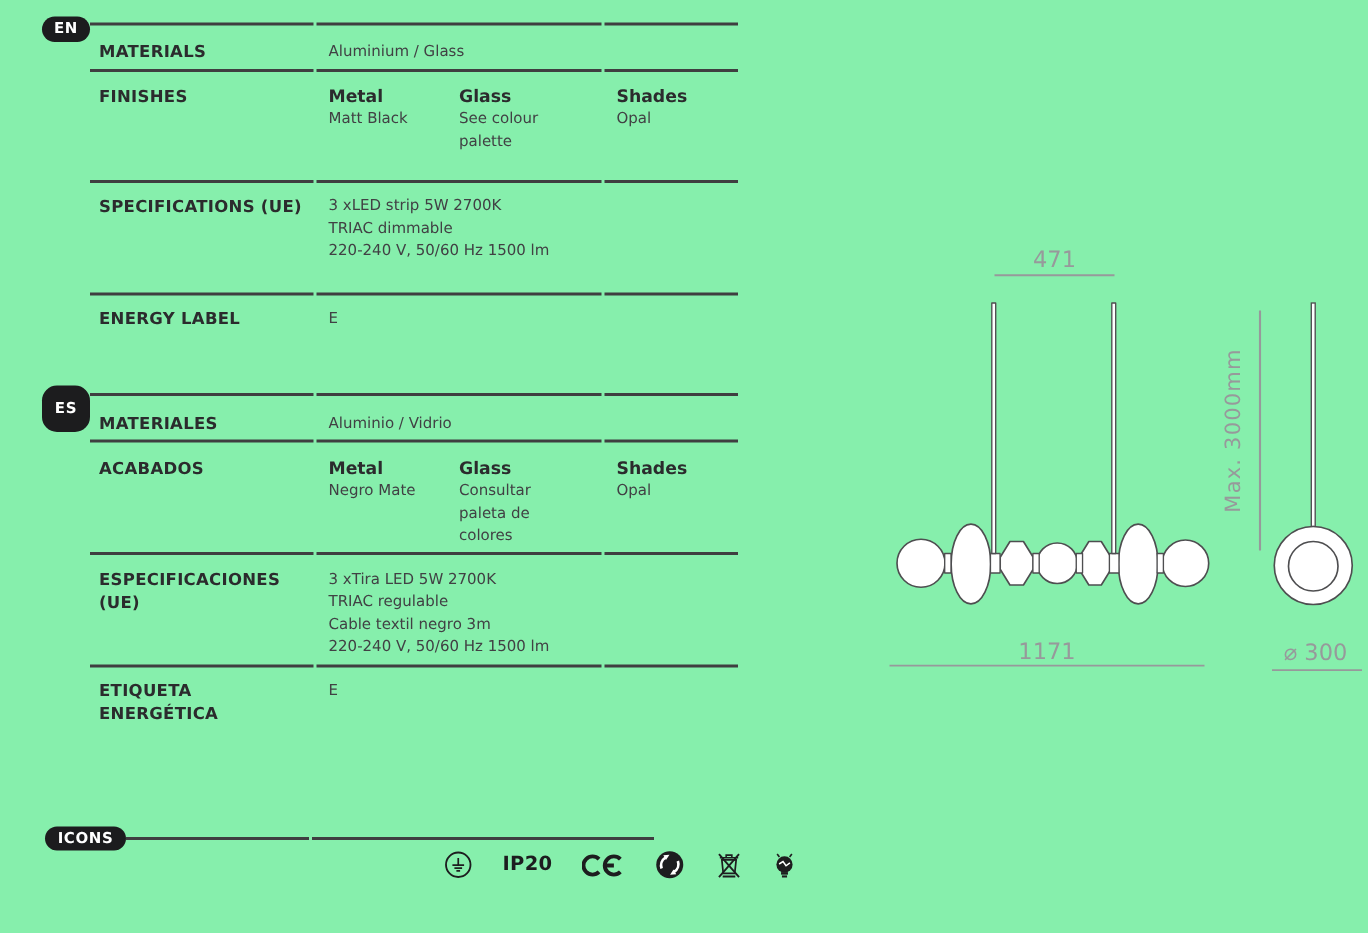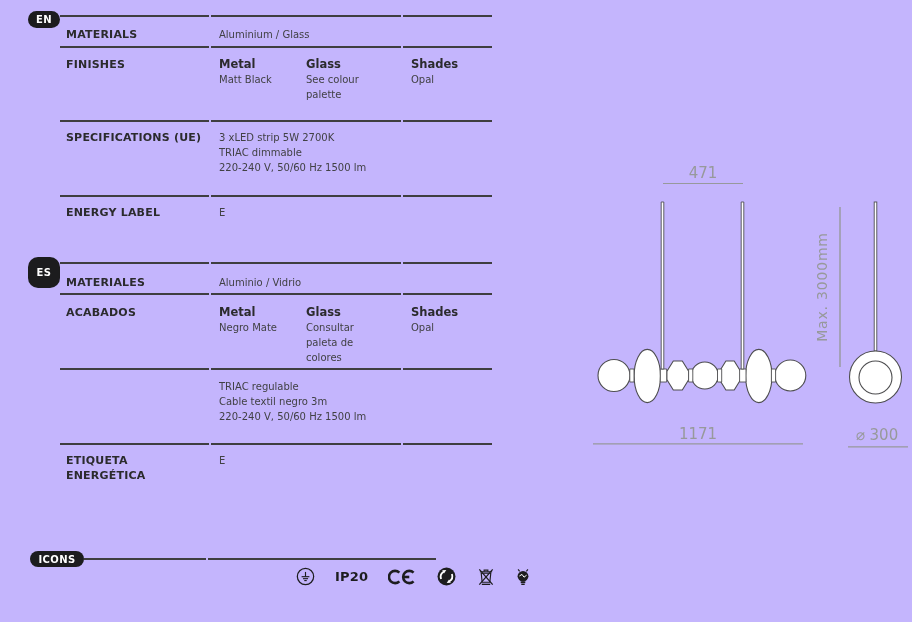--- a/index.html
+++ b/index.html
@@ -1,18 +1,18 @@
 <!DOCTYPE html>
 <html><head>
 <meta charset="utf-8">
 <style>
   *{box-sizing:border-box;margin:0;padding:0}
   html,body{width:912px;height:622px;background:#fff;
     font-family:"DejaVu Sans","Liberation Sans",sans-serif;}
-  .page{position:relative;width:912px;height:622px;background:#c4b5fd;overflow:hidden}
+  .page{position:relative;width:912px;height:622px;background:#86efac;overflow:hidden}
   .abs{position:absolute}
   .badge{background:#1c1c1e;color:#fff;border-radius:10px;display:flex;
     align-items:center;justify-content:center;font-size:10px;font-weight:700;letter-spacing:.4px}
   .rule{display:flex;gap:2px;height:2px}
   .rule span{display:block;height:1.7px;background:#3f3e40}
   .w1{width:149px}.w2{width:190px}.w3{width:89px}
   .iw1{width:122px}.iw2{width:228px}
   .lbl{font-size:11px;font-weight:700;color:#2b2b2d;letter-spacing:.2px;line-height:15px}
   .val{font-size:10px;color:#414144;line-height:15px}
   .ct{font-size:11.5px;font-weight:700;color:#2b2b2d;line-height:15px}
@@ -109,21 +109,26 @@
     <div class="ct">Shades</div>
     <div class="val">Opal</div>
   </div>
 
   <div class="rule abs" style="left:60px;top:368px">
     <span class="w1"></span>
       <span class="w2"></span>
       <span class="w3"></span>
   </div>
 
+  <div class="abs" style="left:66px;top:379px">
+    <div class="lbl">ESPECIFICACIONES</div>
+    <div class="lbl">(UE)</div>
+  </div>
   <div class="abs" style="left:219px;top:379px">
+    <div class="val">3 xTira LED 5W 2700K</div>
     <div class="val">TRIAC regulable</div>
     <div class="val">Cable textil negro 3m</div>
     <div class="val">220-240 V, 50/60 Hz 1500 lm</div>
   </div>
 
   <div class="rule abs" style="left:60px;top:443px">
     <span class="w1"></span>
       <span class="w2"></span>
       <span class="w3"></span>
   </div>

